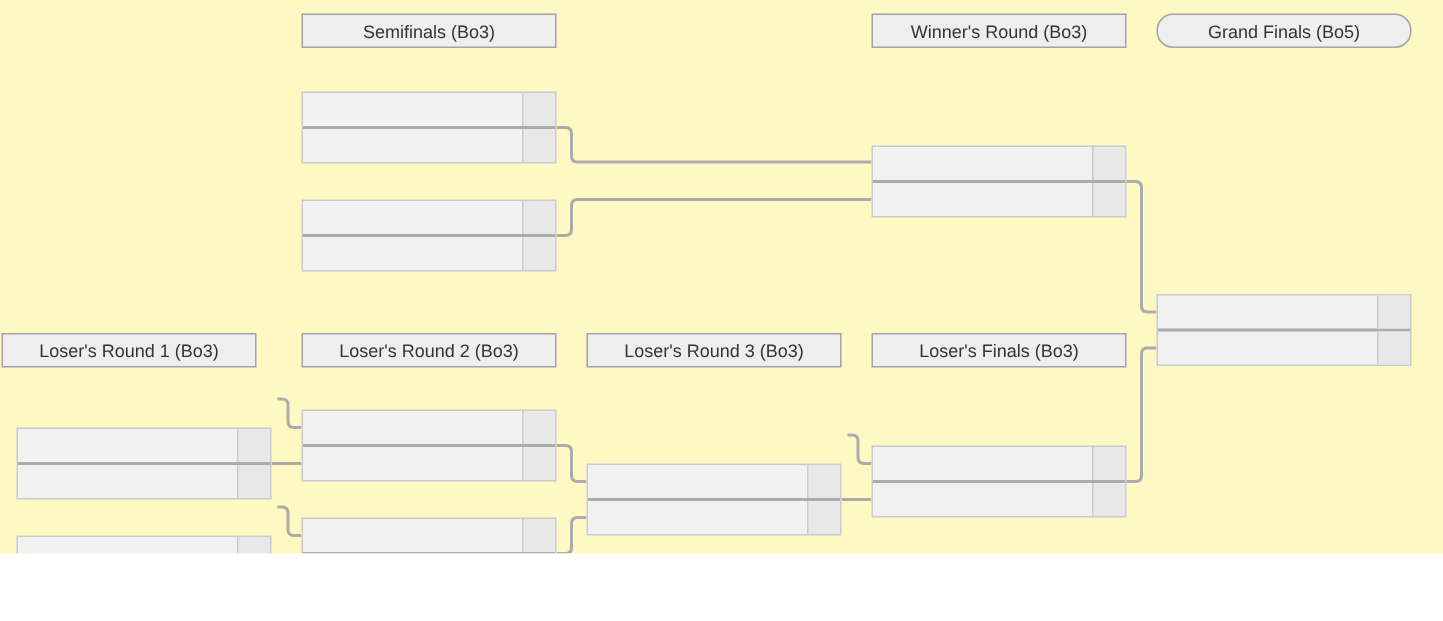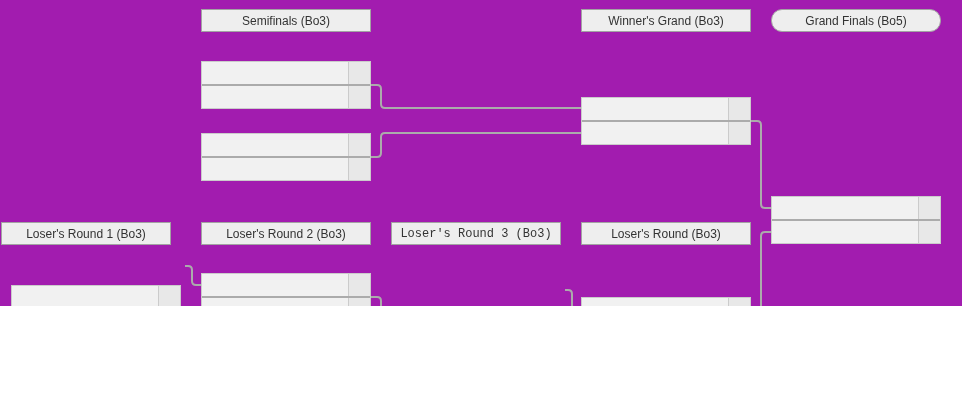--- a/index.html
+++ b/index.html
@@ -4,22 +4,22 @@
 <style>
   html, body {
     margin: 0;
     padding: 0;
     background: #ffffff;
     font-family: "Liberation Sans", sans-serif;
   }
   .bracket {
     position: relative;
     width: 962px;
-    height: 306px;
-    background: #a21caf;
+    height: 369px;
+    background: #fef9c3;
     overflow: hidden;
   }
   .connectors {
     position: absolute;
     left: 0;
     top: 0;
     width: 962px;
     height: 414px;
   }
   .round-header {
@@ -86,26 +86,26 @@
     <path d="M 180 381 H 201"></path>
     <path d="M 370 297 H 377 Q 381 297 381 301 V 317 Q 381 321 385 321 H 391"></path>
     <path d="M 370 369 H 377 Q 381 369 381 365 V 349 Q 381 345 385 345 H 391"></path>
     <path d="M 560 333 H 581"></path>
     <path d="M 185 266 H 188 Q 192 266 192 270 V 281 Q 192 285 196 285 H 201"></path>
     <path d="M 185 338 H 188 Q 192 338 192 342 V 353 Q 192 357 196 357 H 201"></path>
     <path d="M 565 290 H 568 Q 572 290 572 294 V 305 Q 572 309 576 309 H 581"></path>
   </svg>
 
   <div class="round-header" style="left:201px; top:9px;">Semifinals (Bo3)</div>
-  <div class="round-header" style="left:581px; top:9px;">Winner's Grand (Bo3)</div>
+  <div class="round-header" style="left:581px; top:9px;">Winner's Round (Bo3)</div>
   <div class="round-header" style="left:771px; top:9px;border-radius:11px;">Grand Finals (Bo5)</div>
   <div class="round-header" style="left:1px; top:222px;">Loser's Round 1 (Bo3)</div>
   <div class="round-header" style="left:201px; top:222px;text-align:center;">Loser's Round 2 (Bo3)</div>
-  <div class="round-header" style="left:391px; top:222px;font-family:Liberation Mono, monospace;">Loser's Round 3 (Bo3)</div>
-  <div class="round-header" style="left:581px; top:222px;">Loser's Round (Bo3)</div>
+  <div class="round-header" style="left:391px; top:222px;">Loser's Round 3 (Bo3)</div>
+  <div class="round-header" style="left:581px; top:222px;">Loser's Finals (Bo3)</div>
 
   <div class="match" style="left:201px; top:61px;">
     <div class="slot top">
       <div class="name"></div>
       <div class="score"></div>
     </div>
     <div class="slot bottom">
       <div class="name"></div>
       <div class="score"></div>
     </div>

